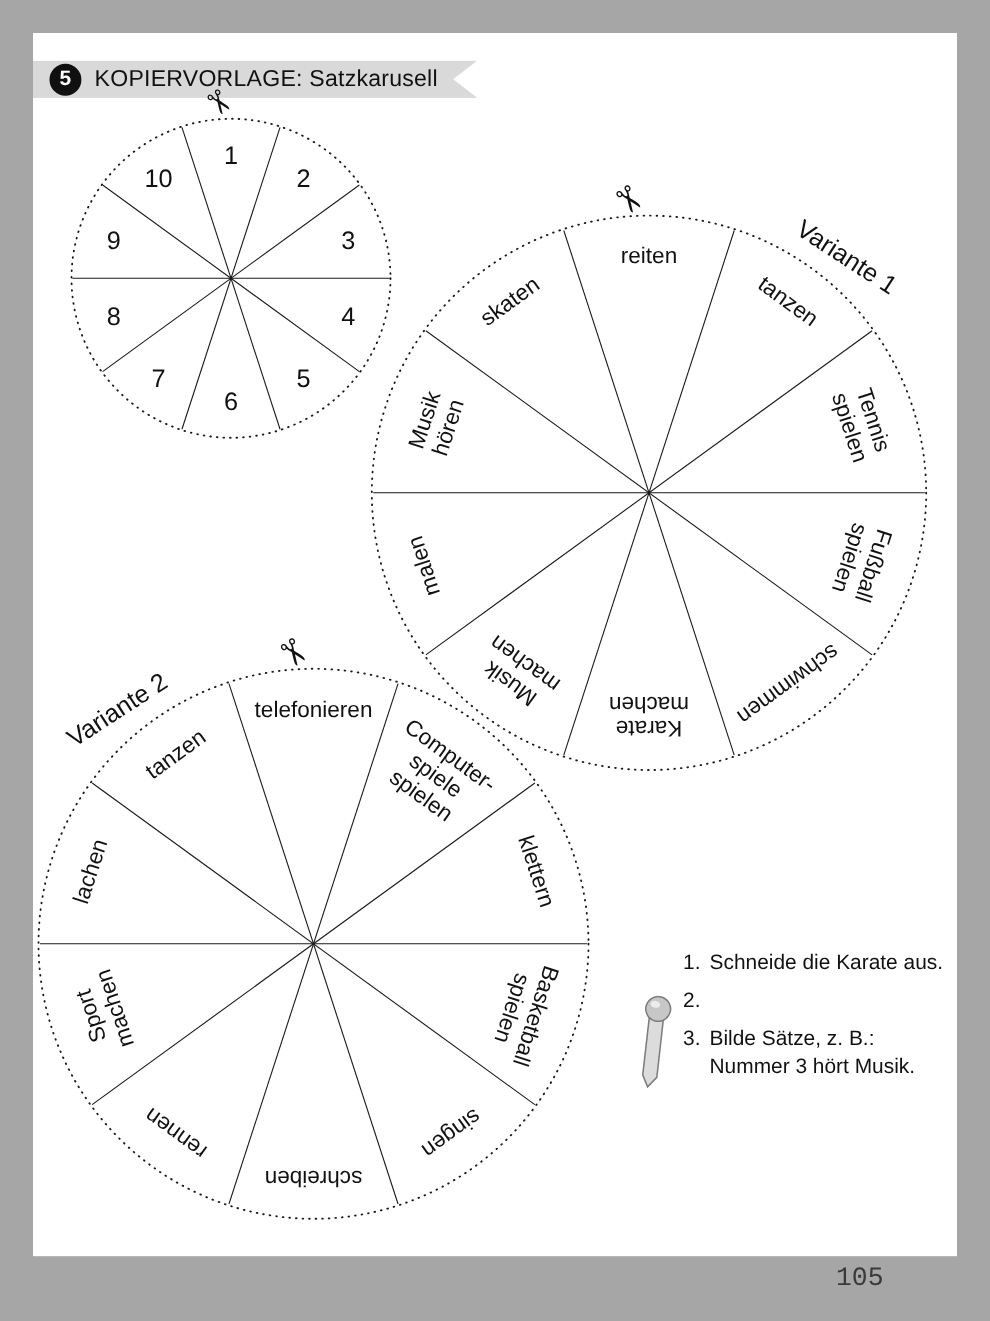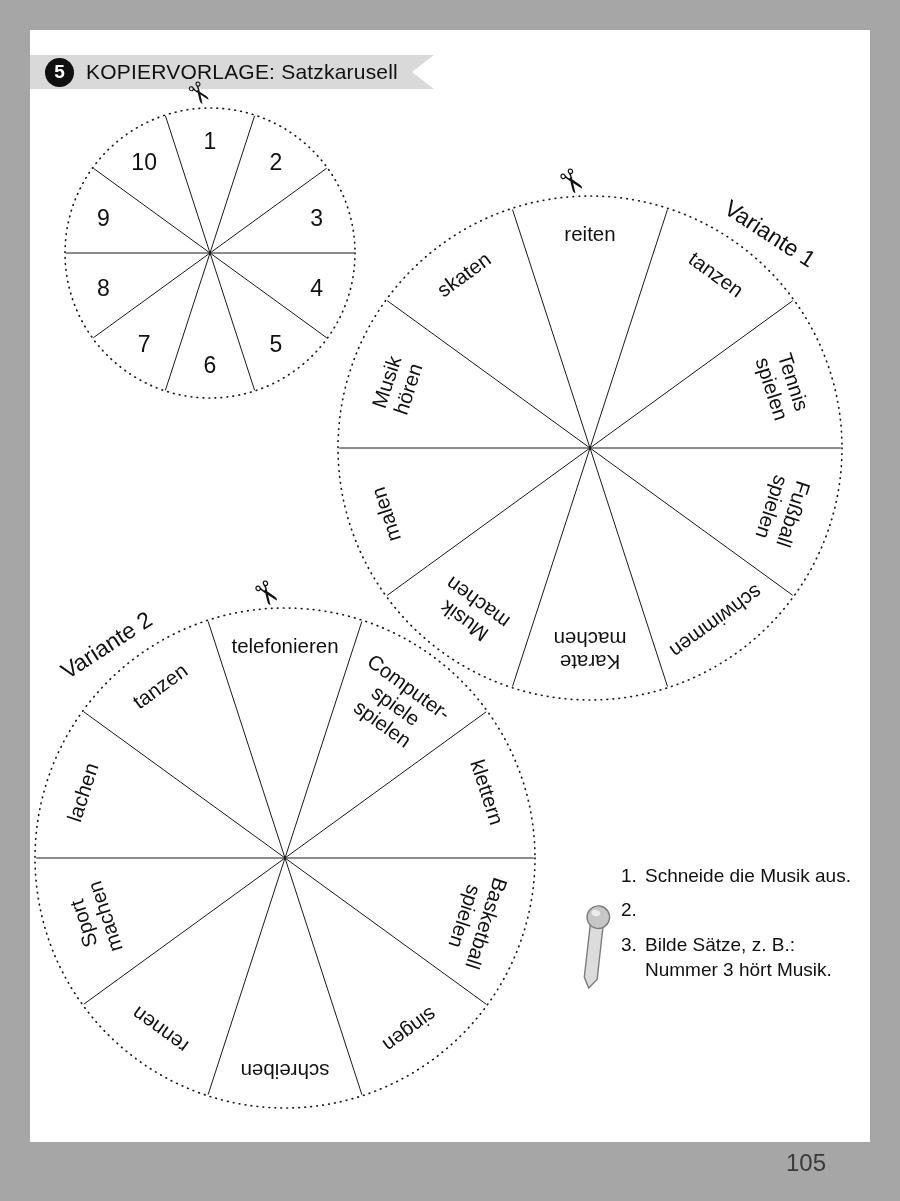--- a/index.html
+++ b/index.html
@@ -19,21 +19,21 @@
     display:flex;align-items:center;justify-content:center;
     font-weight:bold;font-size:19px;flex:0 0 29px;
   }
   .title{font-weight:normal;font-size:21px;letter-spacing:0.2px;white-space:nowrap;}
   svg.wheel{position:absolute;left:0;top:0;width:900px;height:1201px;overflow:visible;
     font-family:"Liberation Sans","DejaVu Sans",sans-serif;}
   .fastener{position:absolute;left:581px;top:903px;width:52px;height:96px;}
   .instructions{position:absolute;left:621px;top:863px;width:268px;font-size:19px;line-height:1.34;}
   .instr{display:flex;margin-bottom:9px;}
   .instr .num{width:24px;flex:0 0 24px;}
-  .pagenum{position:absolute;left:786px;top:1149px;font-size:24px;color:#3a3a3a;}
+  .pagenum{position:absolute;left:760px;top:1149px;font-size:24px;color:#3a3a3a;font-family:Liberation Mono, monospace;}
 </style>
 </head>
 <body>
 
 <div class="sheet">
   <div class="page"></div>
 
   <div class="banner">
     <span class="badge">
       <span>5</span>
@@ -107,21 +107,21 @@
     <g transform="rotate(14 20 16)">
       <path d="M13 26 L28 26 L36 86 L29 98 L21 87 Z" fill="#dcdcdc" stroke="#7c7c7c" stroke-width="1.6"></path>
       <circle cx="20" cy="16" r="13" fill="#c7c7c7" stroke="#7c7c7c" stroke-width="1.6"></circle>
       <ellipse cx="16" cy="12" rx="5" ry="3.5" fill="#ececec"></ellipse>
     </g>
   </svg>
 
   <div class="instructions">
       <div class="instr">
         <span class="num">1.</span>
-        <span class="txt">Schneide die Musik aus.</span>
+        <span class="txt">Schneide die Karate aus.</span>
       </div>
       <div class="instr">
         <span class="num">2.</span>
       </div>
       <div class="instr">
         <span class="num">3.</span>
         <span class="txt">Bilde Sätze, z. B.:<br>Nummer 3 hört Musik.</span>
       </div>
     </div>
 

